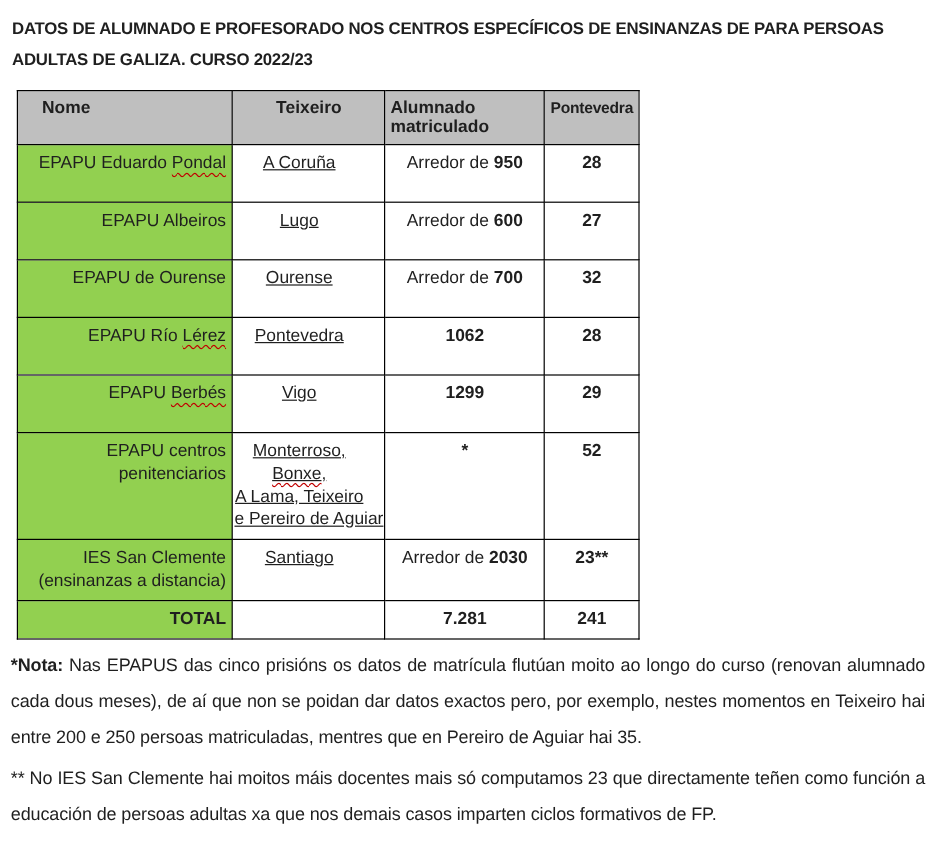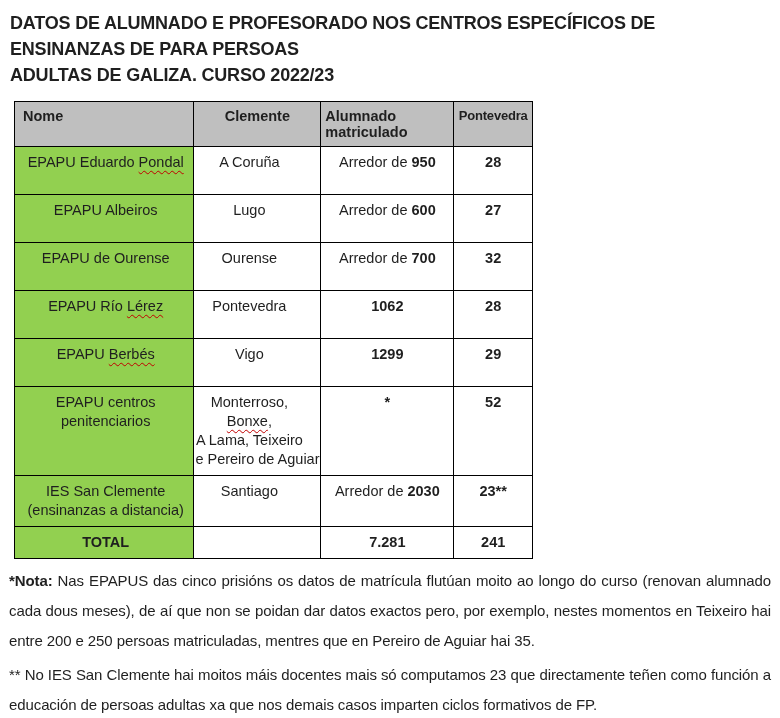--- a/index.html
+++ b/index.html
@@ -3,36 +3,36 @@
 <meta charset="utf-8">
 <style>
   html, body { margin: 0; }
   body {
     width: 780px; height: 718px; overflow: hidden; box-sizing: border-box;
     background: #ffffff; color: var(--text-c, #1f1f1f);
     font-family: "Liberation Sans", sans-serif;
     padding: 6px 9px;
   }
   .title {
-    font-weight: bold; font-size: 18px; line-height: 26px;
+    font-weight: bold; font-size: 14px; line-height: 26px;
     letter-spacing: -0.2px; margin: 4px 0 13px 1px;
   }
   table { border-collapse: collapse; table-layout: fixed; width: 519px; margin-left: 5px; }
   th, td {
     border: 1px solid var(--border-c, #000);
     vertical-align: top; font-size: 14.5px; padding: 6px 4px; overflow: hidden;
   }
   thead tr { height: 44px; }
   th { background: var(--header-bg, #bfbfbf); font-weight: bold; }
-  .th-nome { text-align: left; padding-left: 8px; margin-top: 36px; }
+  .th-nome { text-align: left; padding-left: 20px; margin-top: 36px; }
   .th-profesorado { font-size: 13px; padding-left: 0; padding-right: 0; letter-spacing: -0.2px; white-space: nowrap; }
   td { line-height: 19px; }
-  .col-name { background: var(--name-bg, #92d050); text-align: center; padding-left: 8px; padding-right: 5px; }
+  .col-name { background: var(--name-bg, #92d050); text-align: right; padding-left: 8px; padding-right: 5px; }
   .col-concello, .col-students, .col-teachers { text-align: center; }
-  .col-concello { padding-left: 1px; padding-right: 17px; white-space: nowrap; }
+  .col-concello { padding-left: 1px; padding-right: 17px; white-space: nowrap; text-decoration: underline; }
   tr.total td { height: 16px; }
   .b { font-weight: bold; }
   .mis {
     text-decoration: underline; text-decoration-style: wavy;
     text-decoration-color: var(--squiggle, #c00000);
     text-decoration-thickness: 1px; text-underline-offset: 3px;
     text-decoration-skip-ink: none;
   }
   .notes { margin-top: 7px; }
   .note { margin: 0; font-size: 15px; line-height: 30px; text-align: justify; letter-spacing: -0.1px; }
@@ -47,21 +47,21 @@
   <table>
     <colgroup>
       <col style="width:178px">
       <col style="width:126px">
       <col style="width:132px">
       <col style="width:78px">
     </colgroup>
     <thead>
       <tr id="header-row">
           <th class="th-nome" style="text-align: left;">Nome</th>
-          <th class="th-concello" style="text-align: center;">Clemente</th>
+          <th class="th-concello" style="text-align: center;">Teixeiro</th>
           <th class="th-alumnado" style="text-align: left;">Alumnado<br>matriculado</th>
           <th class="th-profesorado" style="text-align: center;">Pontevedra</th>
         </tr>
     </thead>
     <tbody id="table-body">
         <tr style="height: 48px;">
           <td class="col-name">EPAPU Eduardo <span class="mis">Pondal</span></td>
           <td class="col-concello">A Coruña</td>
           <td class="col-students">Arredor de <span class="b">950</span></td>
           <td class="col-teachers"><span class="b">28</span></td>

